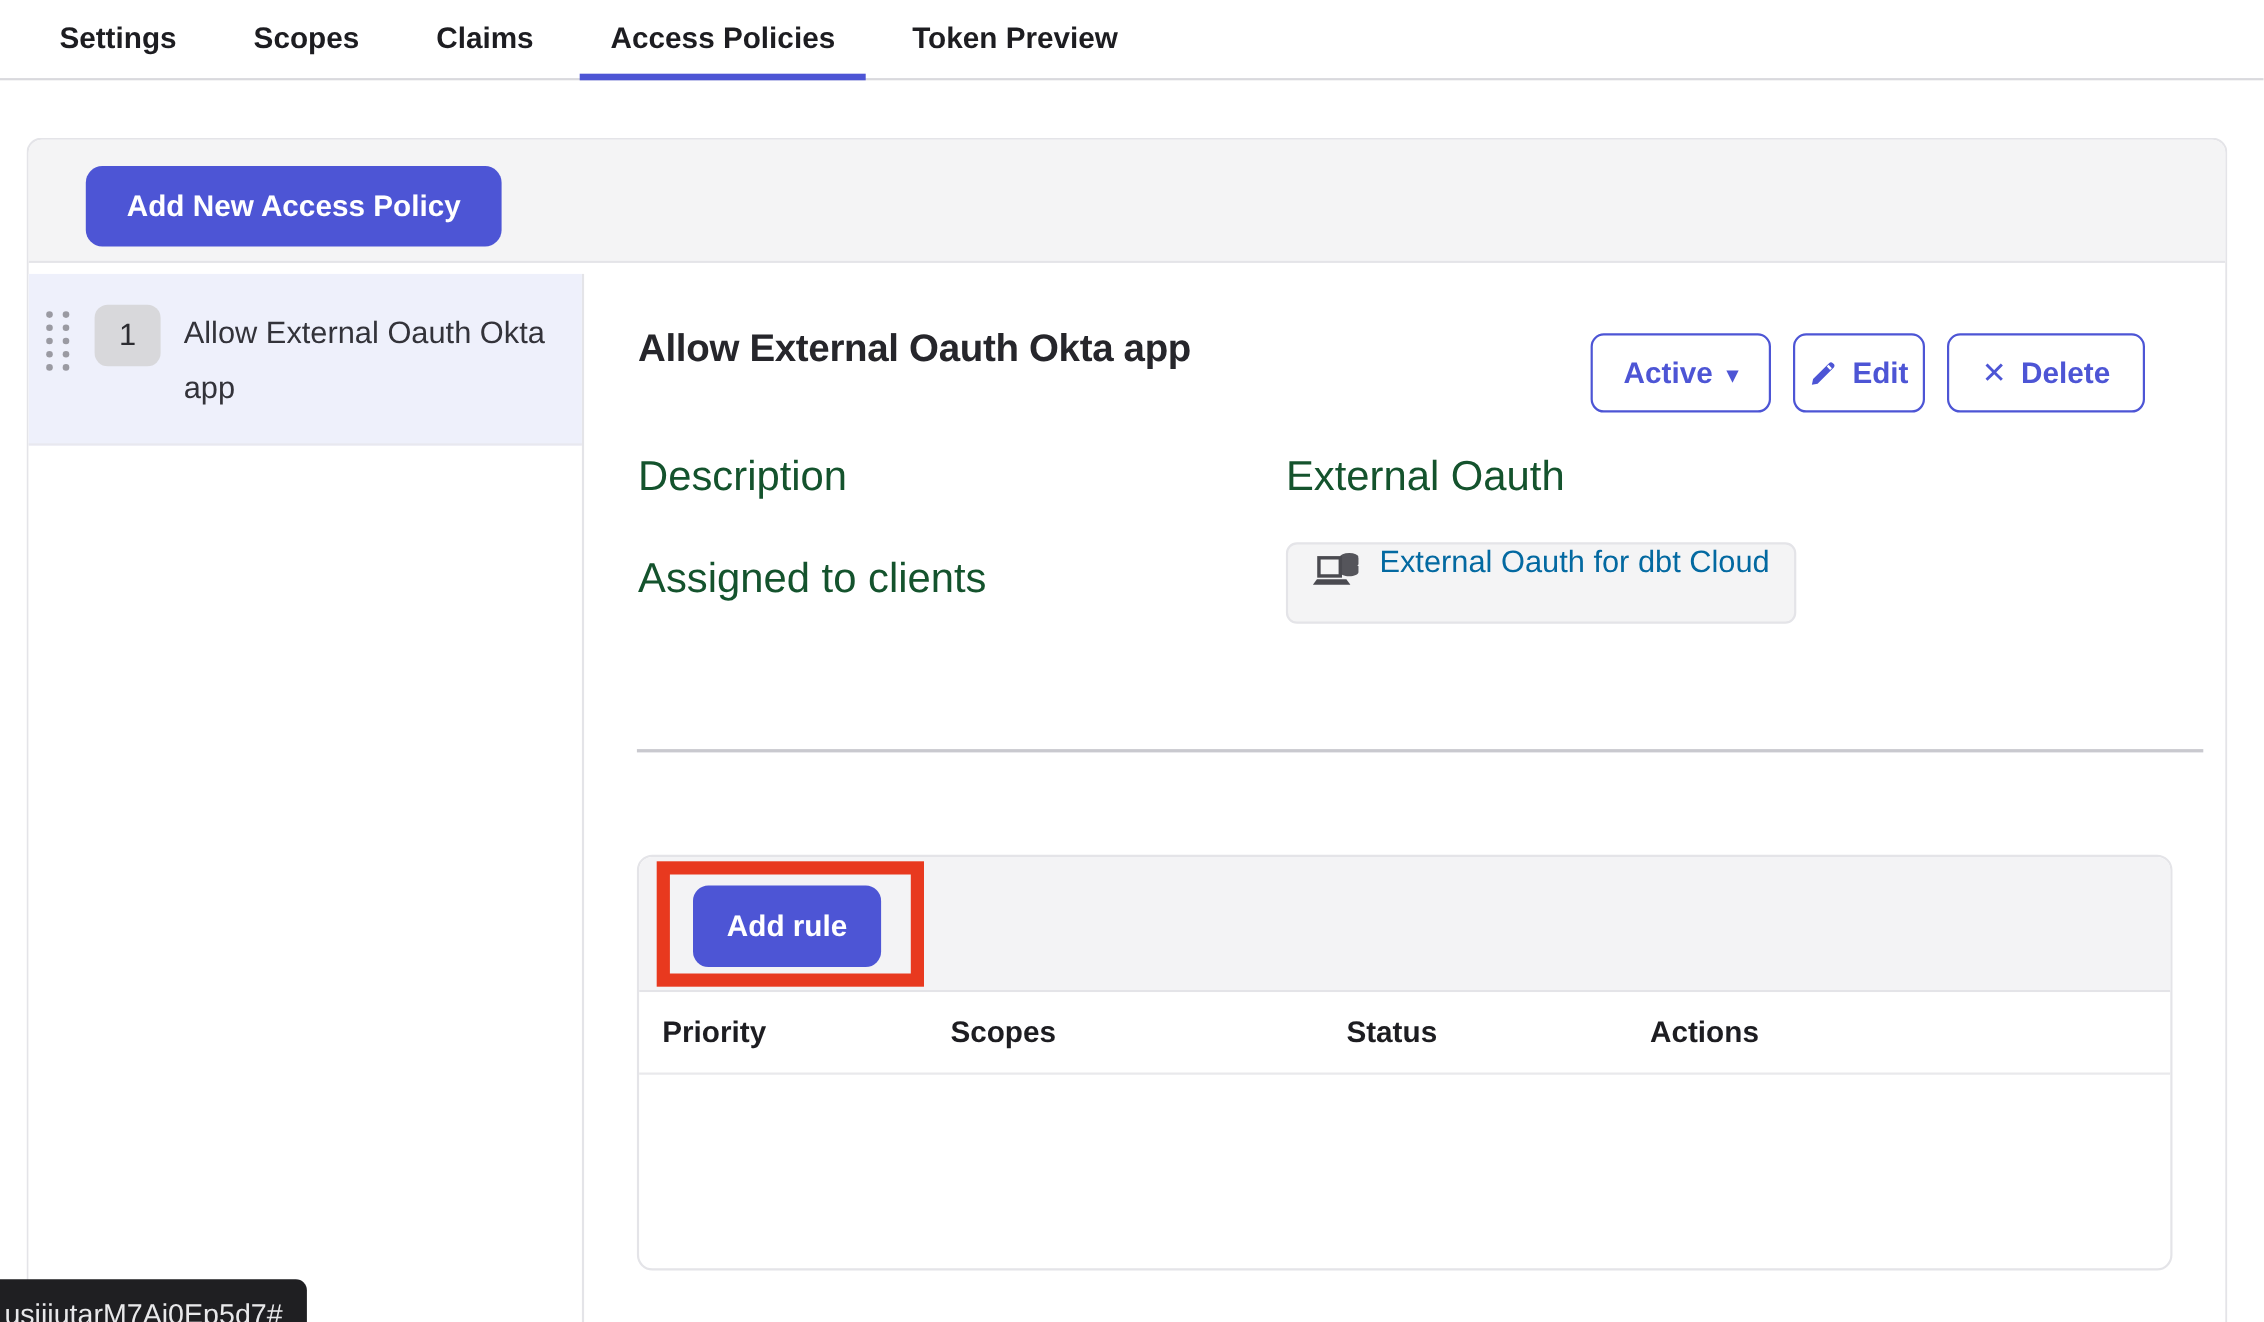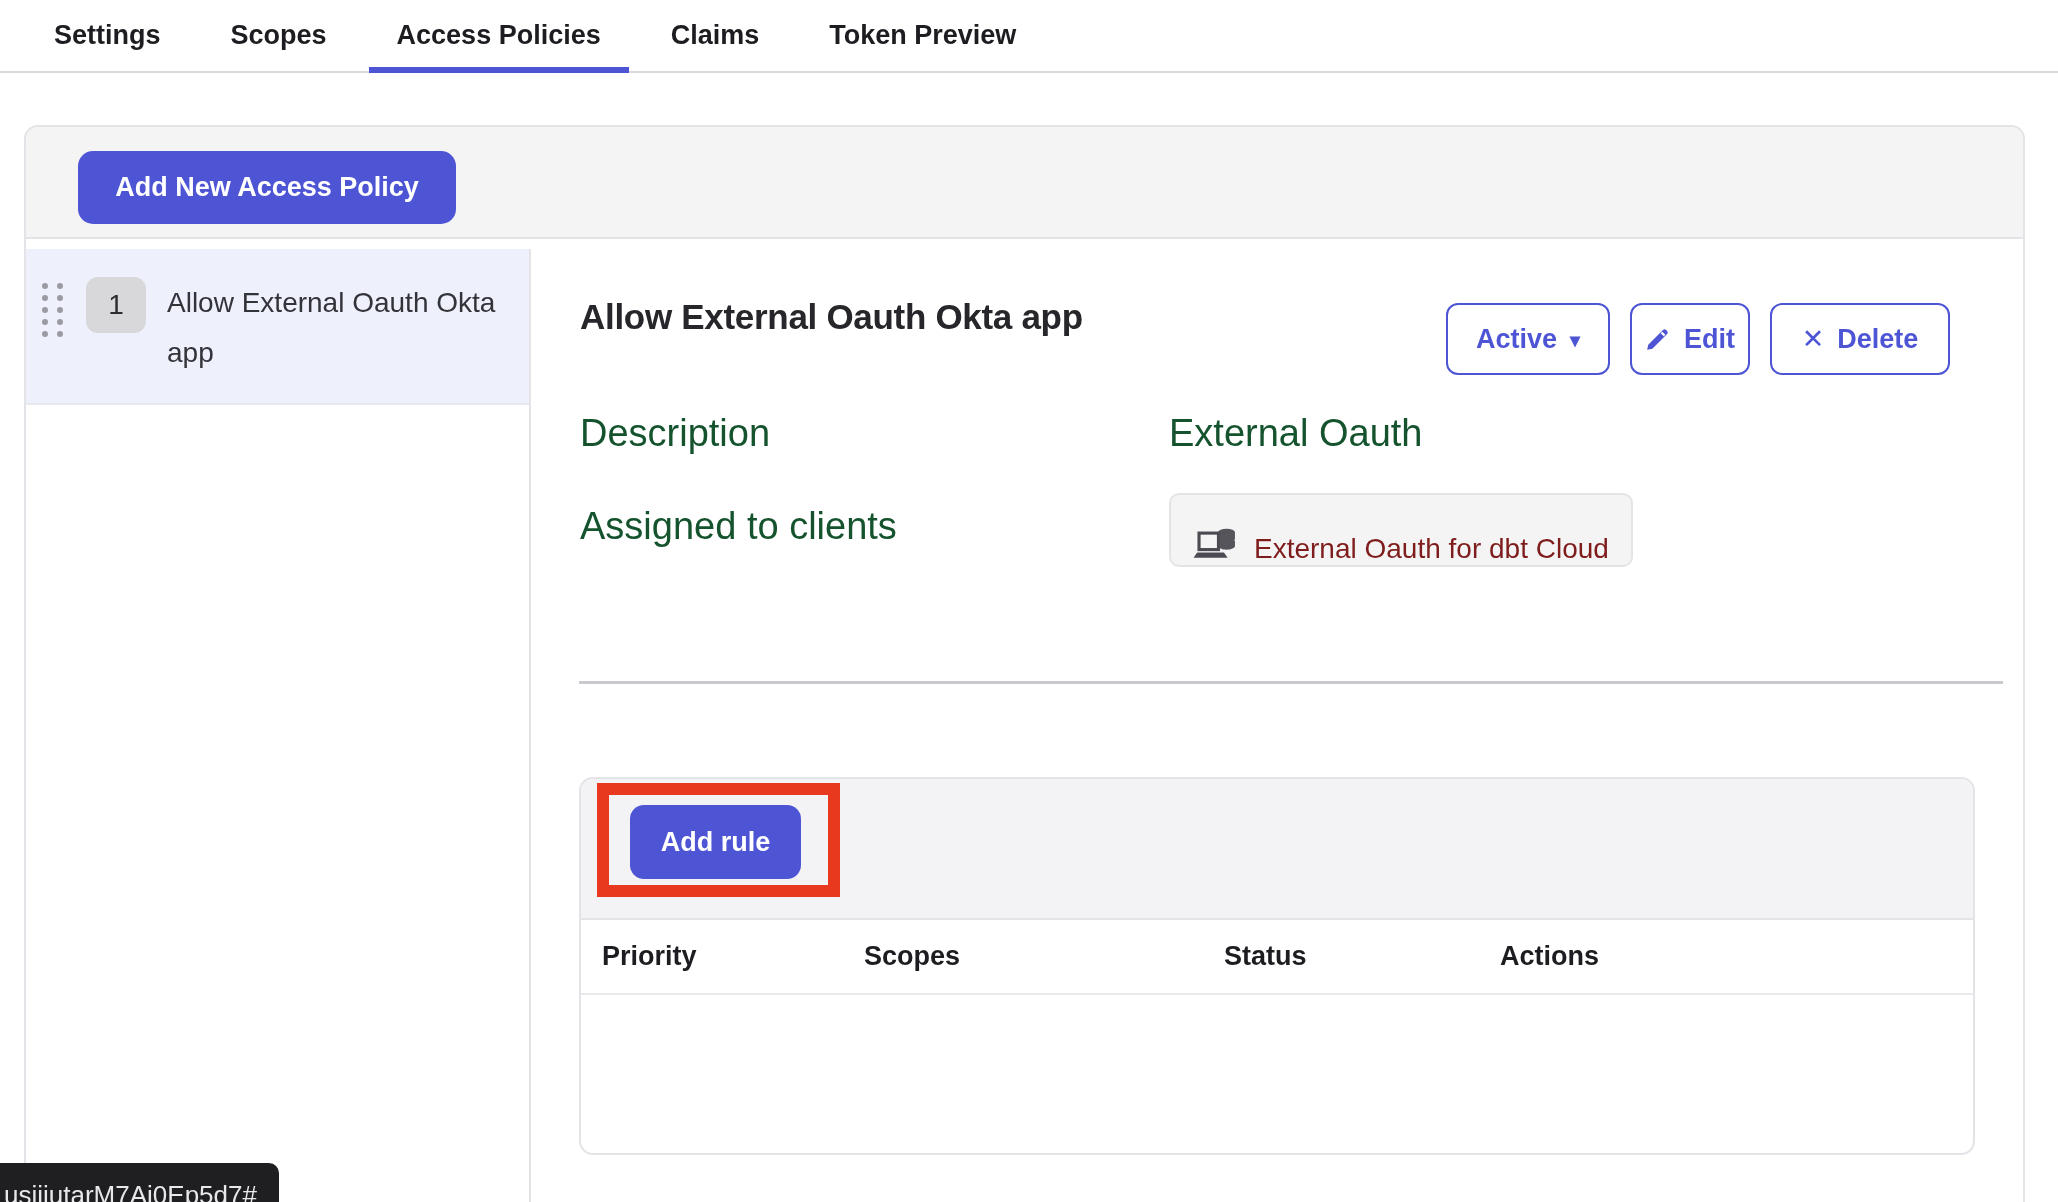--- a/index.html
+++ b/index.html
@@ -44,29 +44,29 @@
     background:#fff;cursor:pointer;font-family:"Liberation Sans",sans-serif}
   .btn-status{width:164px}.btn-edit{width:120px}.btn-delete{width:180px}
   .caret{font-size:20px;position:relative;top:1px}
   .xmark{font-weight:400;font-size:27px}
 
   .field-label{position:absolute;font-size:38px;color:#14532d}
   .lbl-desc{left:554px;top:285px}
   .val-desc{left:1143px;top:285px}
   .lbl-assigned{left:554px;top:378px}
 
-  .chip{position:absolute;left:1143px;top:366px;display:inline-flex;align-items:flex-end;gap:13px;height:74px;
-    padding:0 22px;background:#f4f4f5;border:2px solid var(--border);border-radius:10px;font-size:28px;color:#7f1d1d}
+  .chip{position:absolute;left:1143px;top:366px;display:inline-flex;align-items:flex-start;gap:13px;height:74px;
+    padding:0 22px;background:#f4f4f5;border:2px solid var(--border);border-radius:10px;font-size:28px;color:#0369a1}
 
   .hr{position:absolute;left:553px;top:554px;width:1424px;height:3px;background:#c9c9cf}
 
   
   .rules-card{position:absolute;left:553px;top:650px;width:1396px;height:378px;
     border:2px solid var(--border);border-radius:14px;background:#fff}
-  .rules-head{position:relative;height:141px;background:#f3f3f5;border-bottom:2px solid var(--border);
+  .rules-head{position:relative;height:123px;background:#f3f3f5;border-bottom:2px solid var(--border);
     border-radius:12px 12px 0 0}
   .annotation{position:absolute;left:16px;top:4px;width:243px;height:114px;border:12px solid var(--red);z-index:2}
   .add-rule{position:absolute;left:49px;top:26px;width:171px;height:74px;border-radius:14px;z-index:3}
   .rules-headers{display:grid;grid-template-columns:262px 360px 276px 252px auto;align-items:center;
     height:75px;padding-left:21px;border-bottom:2px solid #e9e9ec;font-size:27px;font-weight:700;color:#1d1d21}
   .rules-body{height:174px}
 
   
   .tooltip{position:absolute;left:-18px;top:1163px;height:64px;background:#1f1f22;color:#e8e8ea;
     border-radius:10px;display:flex;align-items:center;padding:0 22px;font-size:26px;white-space:nowrap;z-index:5}
@@ -74,22 +74,22 @@
   .icon-svg{display:block}
 </style>
 </head>
 <body>
 
 <div id="canvas">
 
   <nav class="tabbar">
     <div class="tab">Settings</div>
     <div class="tab">Scopes</div>
+    <div class="tab">Claims</div>
     <div class="tab active">Access Policies</div>
-    <div class="tab">Claims</div>
     <div class="tab">Token Preview</div>
   </nav>
 
   <section class="panel">
 
     <div class="panel-head">
       <button class="btn-primary add-policy">Add New Access Policy</button>
     </div>
 
     <aside class="sidebar">

